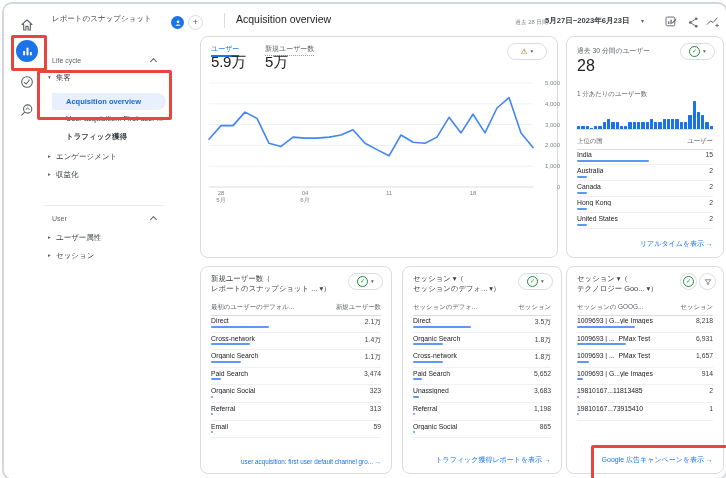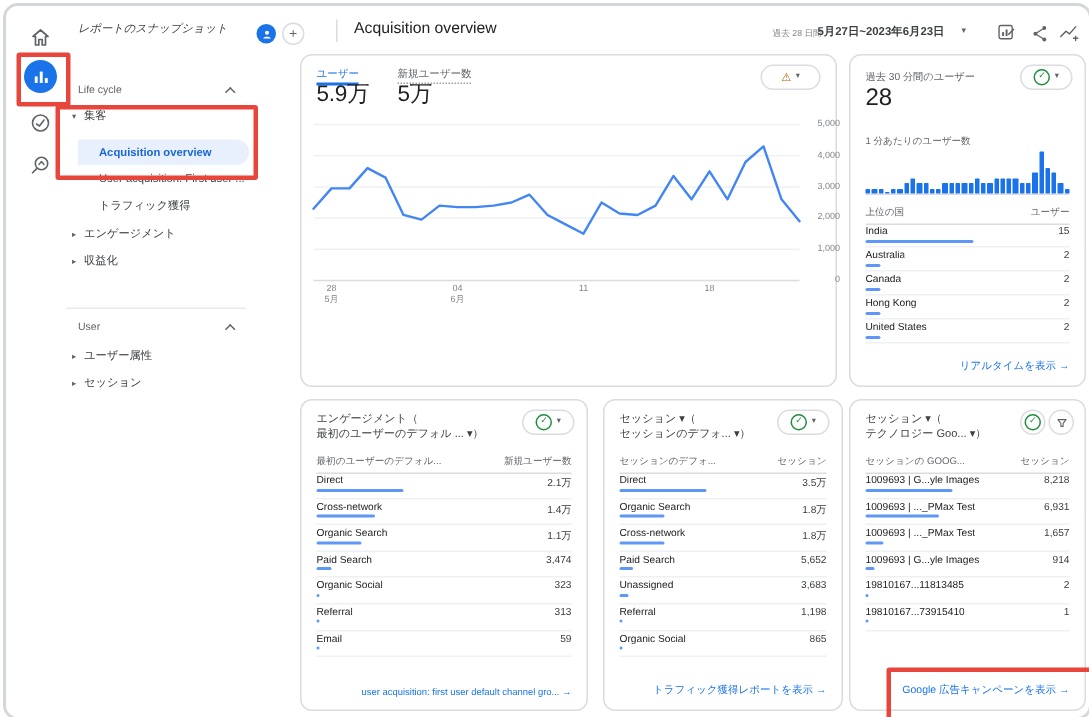--- a/index.html
+++ b/index.html
@@ -95,35 +95,35 @@
     <div class="rail-item" style="top:94px;">
       <svg width="16" height="16" viewBox="0 0 24 24">
           <circle cx="13" cy="10.5" r="6.2" fill="none" stroke="#5f6368" stroke-width="1.6"></circle>
           <line x1="8.2" y1="15.6" x2="4" y2="19.8" stroke="#5f6368" stroke-width="1.6" stroke-linecap="round"></line>
           <polyline points="10.5,11.5 13,8.5 15.5,11.5" fill="none" stroke="#5f6368" stroke-width="1.4" stroke-linecap="round" stroke-linejoin="round"></polyline>
         </svg>
     </div>
   </nav>
 
   <aside class="sidebar">
-    <div class="side-item" style="top:7px;font-style:italic;">レポートのスナップショット</div>
+    <div class="side-item" style="top:7px;">レポートのスナップショット</div>
 
     <div class="side-item side-head" style="top:49px;">
       <span>Life cycle</span>
       <span class="chev-up"></span>
     </div>
 
     <div class="side-item" style="top:65px;padding-left:6px;">
       <span class="tri">▾</span><span>集客</span>
     </div>
 
     <div class="nav-pill" style="top:89px;">Acquisition overview</div>
 
     <div class="side-item child" style="top:107px;">User acquisition: First user ...</div>
-    <div class="side-item child" style="top:125px;">トラフィック獲得</div>
+    <div class="side-item child" style="top:125px;font-weight:bold;">トラフィック獲得</div>
 
     <div class="side-item" style="top:144px;padding-left:6px;">
       <span class="tri">▸</span><span>エンゲージメント</span>
     </div>
     <div class="side-item" style="top:162px;padding-left:6px;">
       <span class="tri">▸</span><span>収益化</span>
     </div>
 
     <div class="side-div" style="top:201px;"></div>
 
@@ -299,22 +299,22 @@
           <span class="tbar" style="width: 9.6px;"></span>
           <span class="tval">2</span>
         </div>
       </div>
 
     <div class="card-link">リアルタイムを表示  →</div>
   </section>
 
   <section class="card" style="left:196px;top:262px;width:190px;height:206px;">
     <div class="bc-title">
-      <div>エンゲージメント（</div>
-      <div>最初のユーザーのデフォル ... ▾）</div>
+      <div>新規ユーザー数（</div>
+      <div>レポートのスナップショット ... ▾）</div>
     </div>
     <div class="pill" style="right:8px;top:6px;width:33px;height:15px;">
       <span class="okcirc">✓</span>
       <span class="caret">▾</span>
     </div>
     <div class="tbl-head bc-head">
       <span>最初のユーザーのデフォル...</span>
       <span>新規ユーザー数</span>
     </div>
     <div class="tbl-body bt-rows bc-body" id="rows-0">

